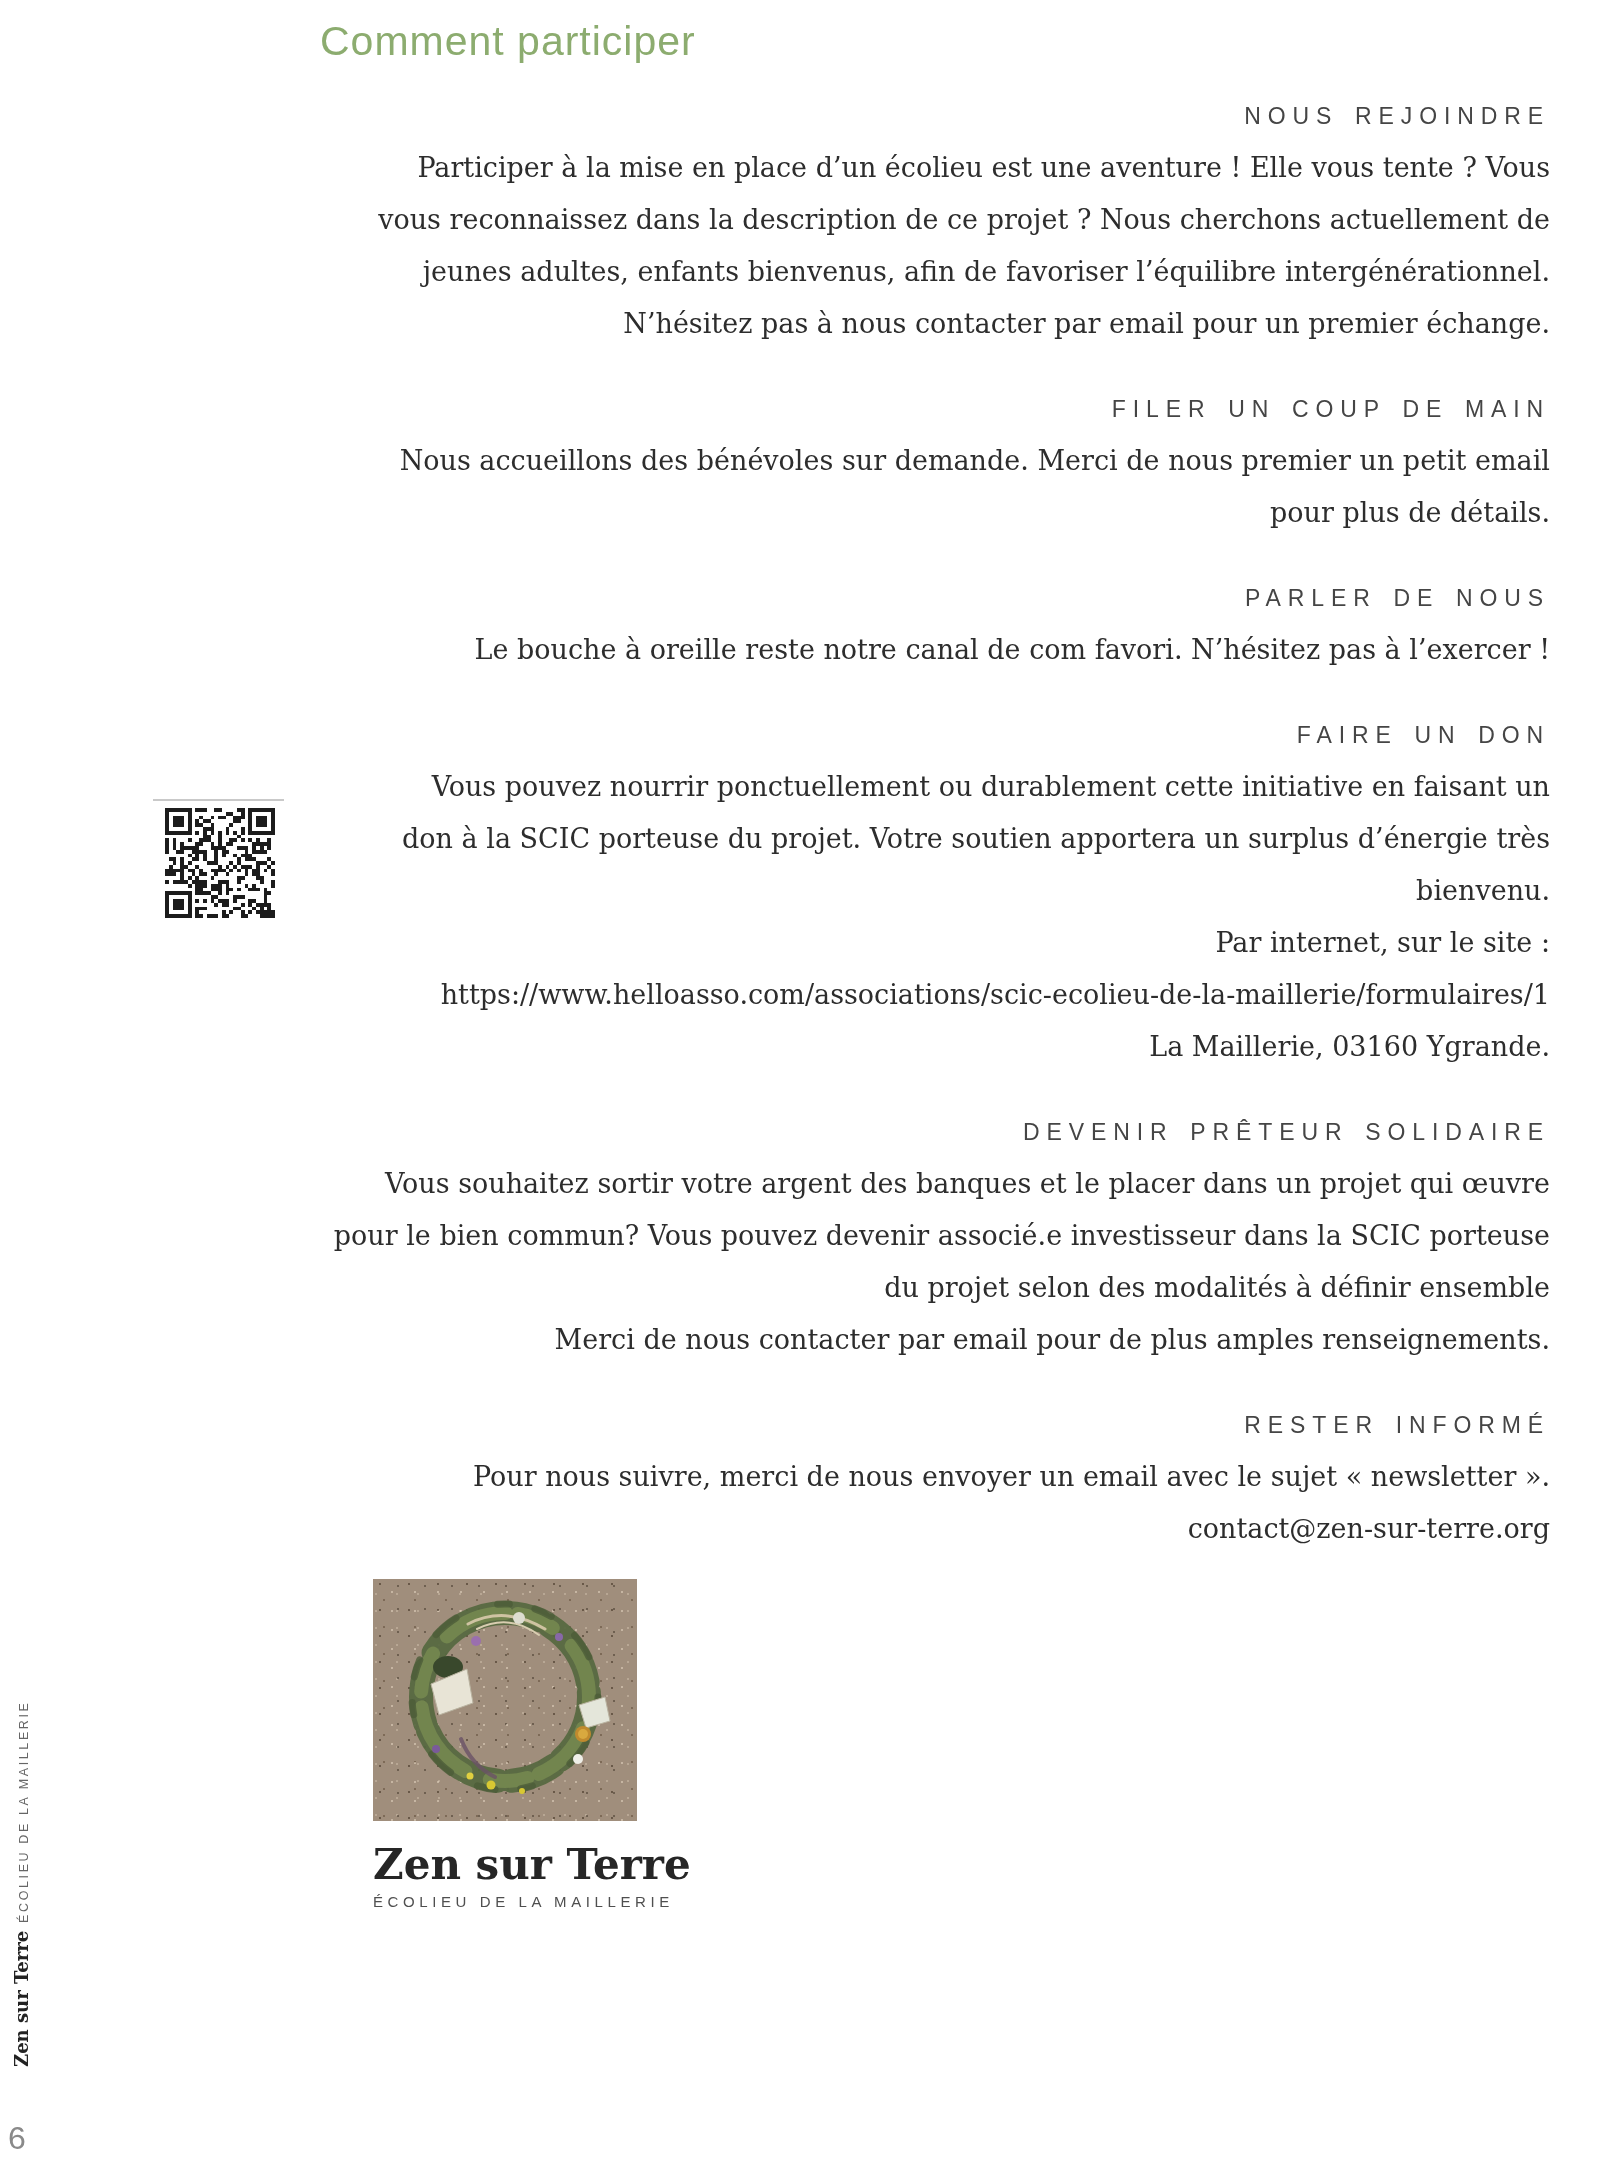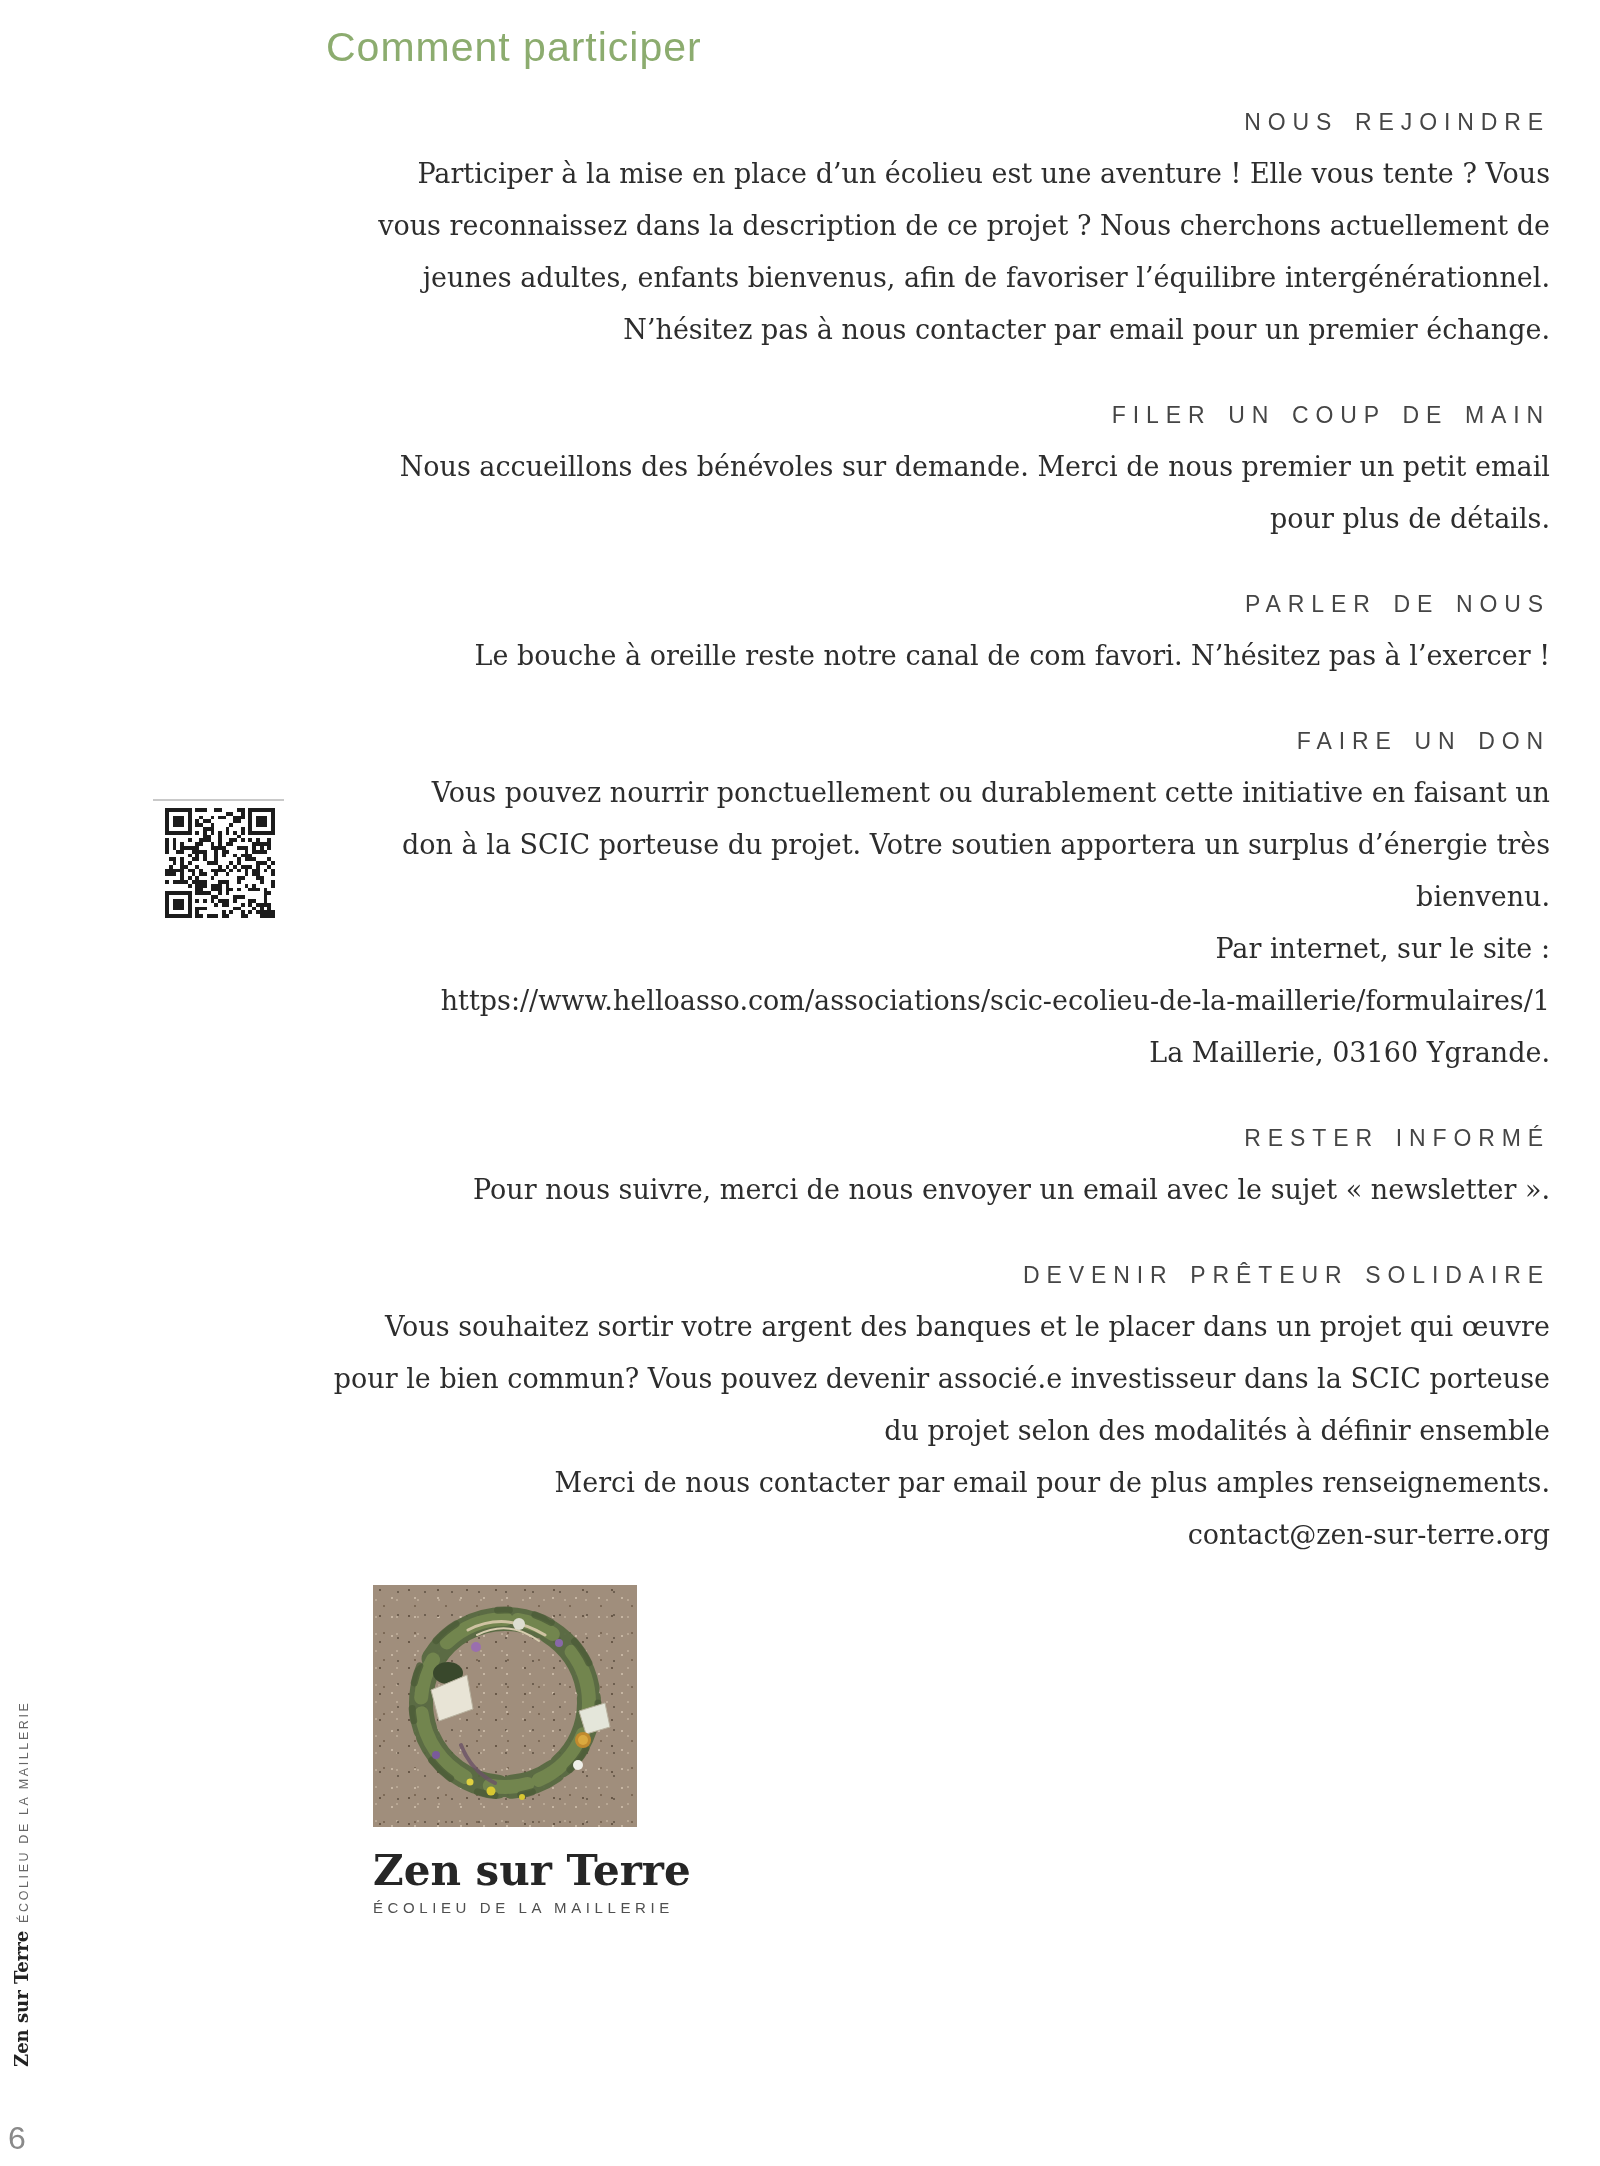--- a/index.html
+++ b/index.html
@@ -5,21 +5,21 @@
   html,body{margin:0;padding:0;}
   body{
     width:1600px;height:2166px;position:relative;overflow:hidden;
     background:#ffffff;
     font-family:"DejaVu Serif", serif;
     color:var(--body-text,#2d2d2d);
   }
   
   .main-col{position:absolute;left:310px;top:8px;width:1240px;}
   h1.page-title{
-    margin:16px;font-family:"Liberation Sans", sans-serif;font-weight:300;
+    margin:10px;font-family:"Liberation Sans", sans-serif;font-weight:300;
     font-size:41px;letter-spacing:1px;color:var(--accent-green,#8cac6f);
   }
   section{margin:0;text-align:right;}
   section h2{
     margin:46px 0 12px 0;
     font-family:"Liberation Sans", sans-serif;font-weight:400;
     font-size:23px;letter-spacing:0.30em;word-spacing:0.15em;
     color:var(--heading-gray,#454545);
   }
   #sections section:nth-of-type(1) h2{margin-top:38px;}
@@ -99,31 +99,31 @@
     <h2>FAIRE UN DON</h2>
     <div class="paras">
           <p class="indent">Vous pouvez nourrir ponctuellement ou durablement cette initiative en faisant un don à la SCIC porteuse du projet. Votre soutien apportera un surplus d’énergie très bienvenu.</p>
           <p class="indent">Par internet, sur le site :</p>
           <p>https://www.helloasso.com/associations/scic-ecolieu-de-la-maillerie/formulaires/1</p>
           <p>La Maillerie, 03160 Ygrande.</p>
         </div>
   </section>
 
   <section>
-    <h2>RESTER INFORMÉ</h2>
-    <div class="paras">
-          <p class="indent">Pour nous suivre, merci de nous envoyer un email avec le sujet « newsletter ».</p>
-        </div>
-  </section>
-
-  <section>
     <h2>DEVENIR PRÊTEUR SOLIDAIRE</h2>
     <div class="paras">
           <p class="indent">Vous souhaitez sortir votre argent des banques et le placer dans un projet qui œuvre pour le bien commun? Vous pouvez devenir associé.e investisseur dans la SCIC porteuse du projet selon des modalités à définir ensemble</p>
           <p class="indent">Merci de nous contacter par email pour de plus amples renseignements.</p>
+        </div>
+  </section>
+
+  <section>
+    <h2>RESTER INFORMÉ</h2>
+    <div class="paras">
+          <p class="indent">Pour nous suivre, merci de nous envoyer un email avec le sujet « newsletter ».</p>
         </div>
   </section>
 
   <section>
     <div class="paras">
           <p class="indent">contact@zen-sur-terre.org</p>
         </div>
   </section>
 </div>
 

